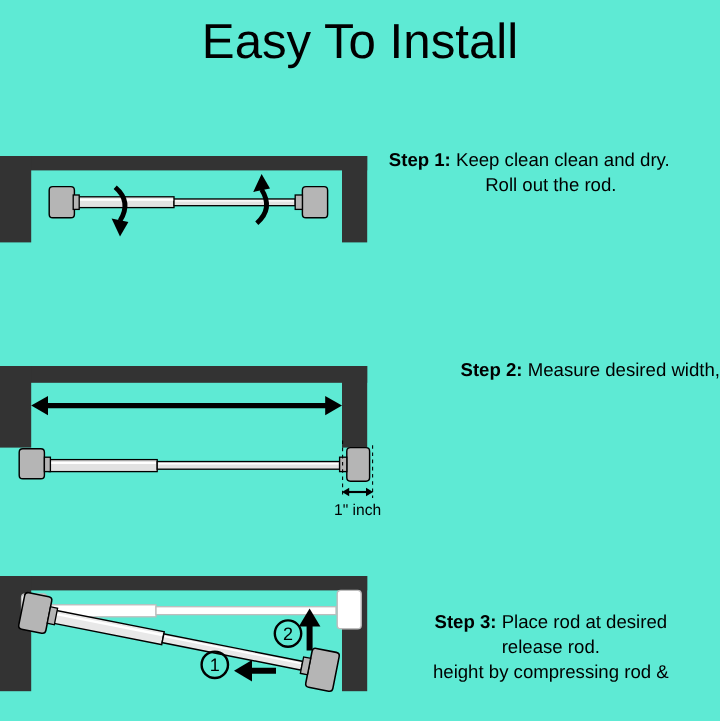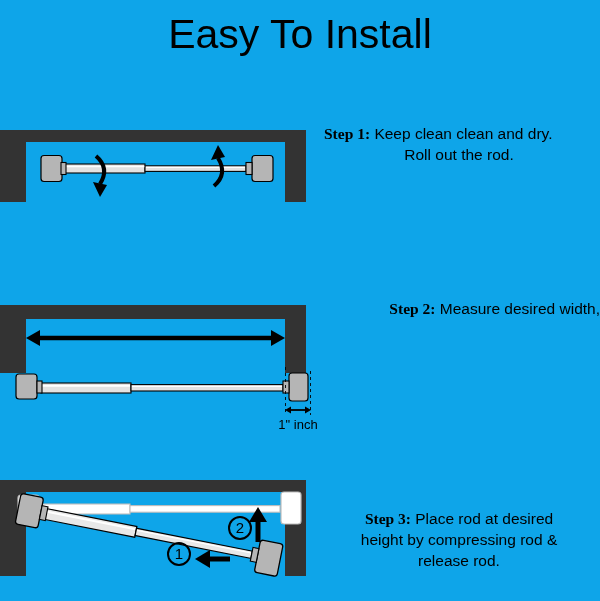--- a/index.html
+++ b/index.html
@@ -4,21 +4,21 @@
 <style>
   html, body {
     margin: 0;
     padding: 0;
     background: #ffffff;
   }
   #page {
     position: relative;
     width: 600px;
     height: 601px;
-    background: #0ea5e9;
+    background: #5eead4;
     overflow: hidden;
     font-family: "Liberation Sans", sans-serif;
     color: #000000;
   }
   
   #title {
     position: absolute;
     left: 0;
     top: 8px;
     width: 600px;
@@ -52,21 +52,20 @@
     width: 282px;
     font-size: 15.5px;
     line-height: 21px;
     text-align: center;
   }
   #step1-caption { top: 3px; }
   #step2-caption { top: 3px; }
   #step3-caption { top: 9px; margin-top: 29px; }
   .caption .lead {
     font-weight: bold;
-    font-family: Liberation Serif, serif;
   }
   .caption .line {
     display: block;
     white-space: nowrap;
   }
   #step1-caption .line1 { text-align: left; padding-left: 6px; }
   #step2-caption .line1 { text-align: right; padding-left: 6px; }
   #step3-caption .line1 { text-align: center; }
 
   svg { display: block; }
@@ -214,18 +213,18 @@
           <g>
             <line x1="208" y1="89" x2="230" y2="89" stroke="#000000" stroke-width="5"></line>
             <path d="M195,89 l15,-9 l0,18 z" fill="#000000"></path>
           </g>
         </g>
       </svg>
     </div>
 
     <div class="caption" id="step3-caption">
       <span class="line line1"><span class="lead">Step 3:</span> <span>Place rod at desired</span></span>
+      <span class="line">release rod.</span>
       <span class="line">height by compressing rod &amp;</span>
-      <span class="line">release rod.</span>
     </div>
   </div>
 
 </div>
 
 </body></html>

